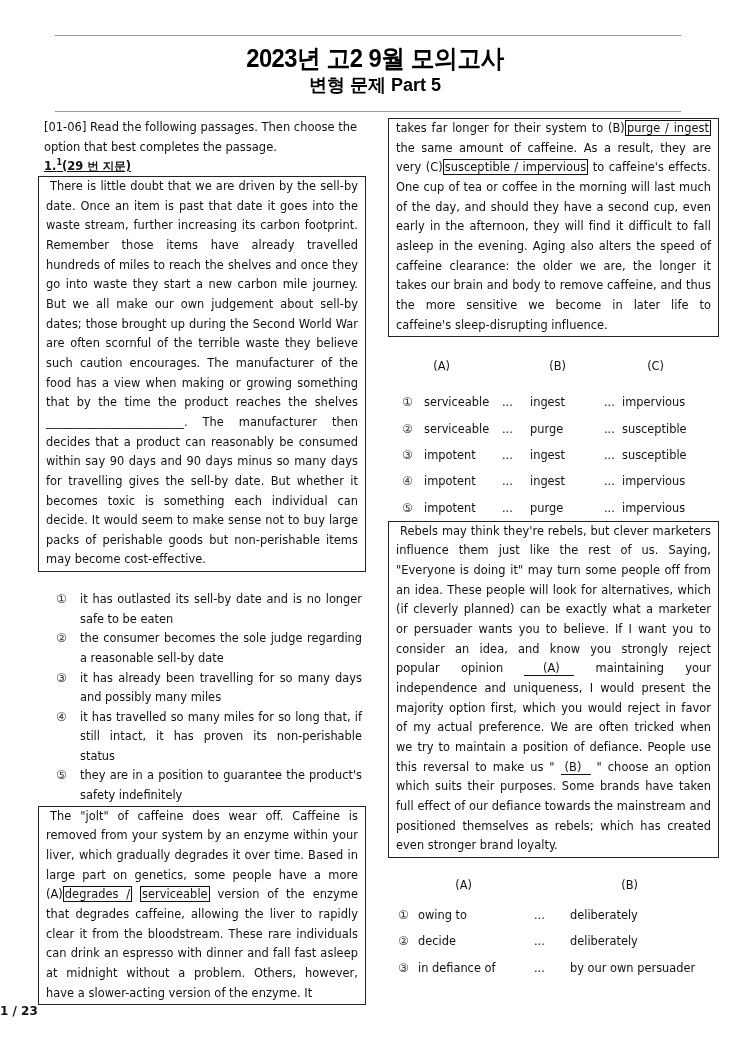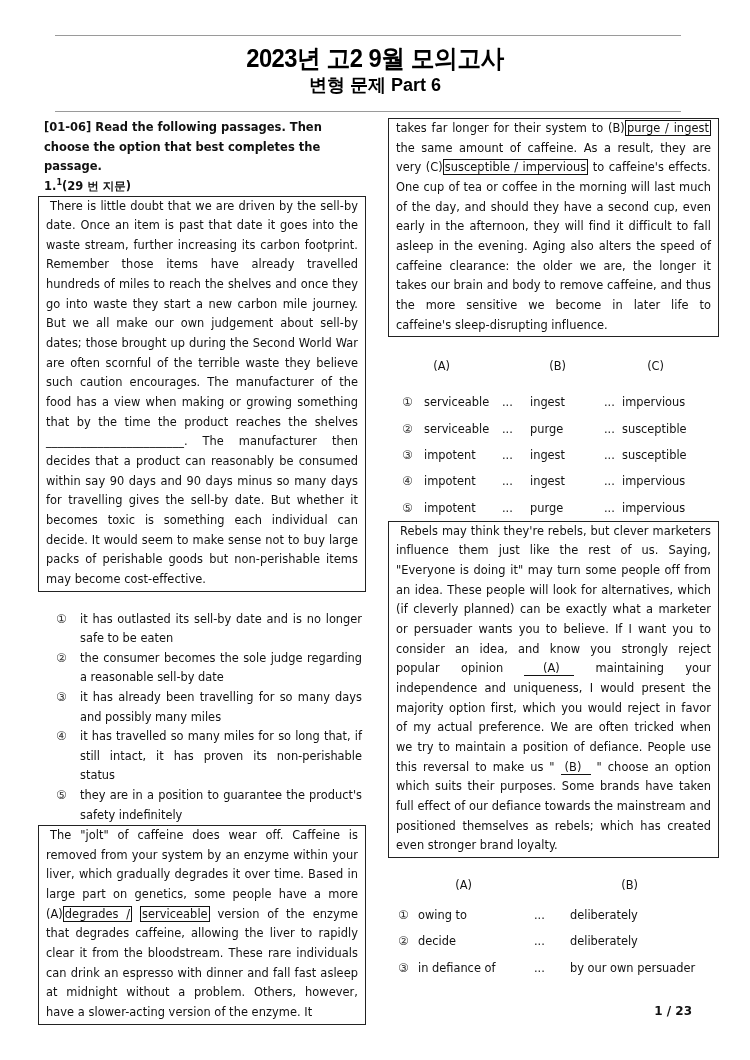--- a/index.html
+++ b/index.html
@@ -11,22 +11,22 @@
   .rule.bottom { top: 111px; }
 
   .title { position: absolute; left: 0; width: 750px; text-align: center; font-weight: bold; color: #000; }
   .title.main { top: 42px; font-size: 25px; letter-spacing: -0.5px; font-family: "Liberation Sans", sans-serif; transform: scaleX(0.95); }
   .title.sub { top: 73px; font-size: 18px; font-family: "Liberation Sans", sans-serif; }
 
   .col { position: absolute; }
   .col.left { left: 38px; top: 118px; width: 328px; }
   .col.right { left: 388px; top: 118px; width: 331px; }
 
-  .instr { font-size: 11.5px; font-weight: bold; line-height: 19.5px; padding-left: 6px; }
-  .qhead { font-size: 11.5px; font-weight: bold; line-height: 19px; padding-left: 6px; }
+  .instr { font-size: 11.5px; font-weight: normal; line-height: 19.5px; padding-left: 6px; }
+  .qhead { font-size: 11.5px; font-weight: bold; line-height: 19px; padding-left: 6px; text-decoration: underline; }
   .qhead sup { font-size: 8px; vertical-align: super; line-height: 0; }
 
   .passage {
     border: 1.3px solid #222;
     font-size: 11.4px;
     line-height: 19.65px;
     padding: 0 7px 1px 7px;
     text-align: justify;
     letter-spacing: 0.05px;
   }
@@ -37,28 +37,28 @@
   .opts { list-style: none; padding: 18px 0 0 18px; font-size: 11.4px; line-height: 19.6px; }
   .opts li { display: flex; margin-bottom: 0; }
   .opts .num { width: 24px; flex-shrink: 0; font-size: 12px; color: #333; }
   .opts .txt { flex: 1; text-align: justify; padding-right: 4px; }
 
   .table { font-size: 11.4px; }
   .trow { display: flex; align-items: center; height: 26.3px; }
   .trow .c0 { width: 28px; font-size: 12px; color: #333; padding-left: 14px; }
   .hdr { display: flex; height: 36px; align-items: flex-start; padding-top: 12px; margin-top: 10px; margin-bottom: 6px; }
 
-  .page-num { position: absolute; top: 1004px; left: 0; width: 692px; text-align: right; font-size: 12px; font-weight: bold; }
+  .page-num { position: absolute; top: 1004px; left: 0; width: 692px; text-align: left; font-size: 12px; font-weight: bold; }
 </style>
 </head>
 <body>
 
 <div class="rule top"></div>
 <div class="title main">2023년 고2 9월 모의고사</div>
-<div class="title sub">변형 문제 Part 6</div>
+<div class="title sub">변형 문제 Part 5</div>
 <div class="rule bottom"></div>
 
 <div class="col left">
   <div class="instr">[01-06] Read the following passages. Then choose the option that best completes the passage.</div>
 
   <div class="qhead">
     <span>1.</span><sup>1</sup><span>(29 번 지문)</span>
   </div>
   <div class="passage">
     <p>

